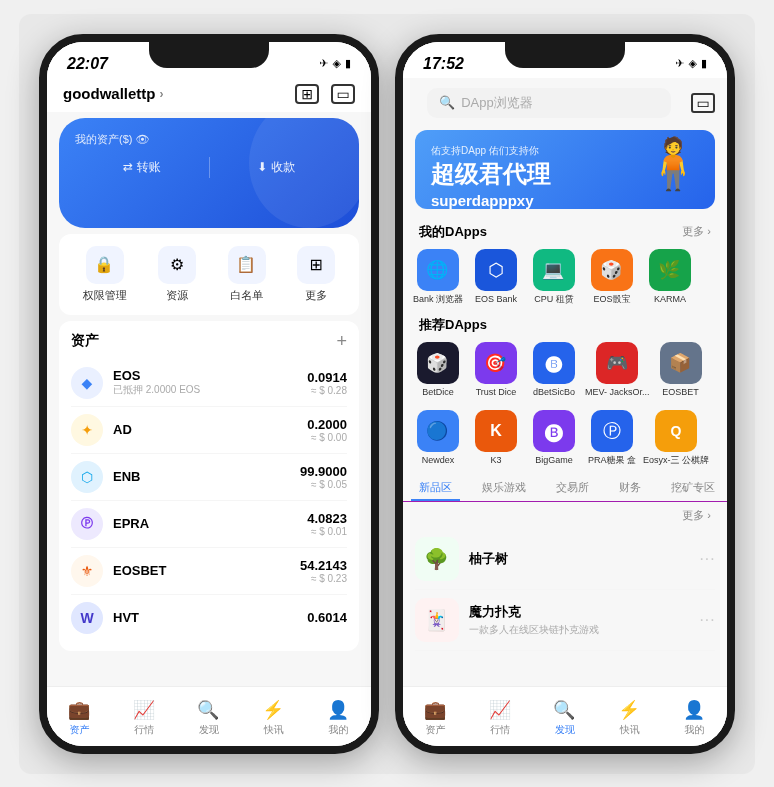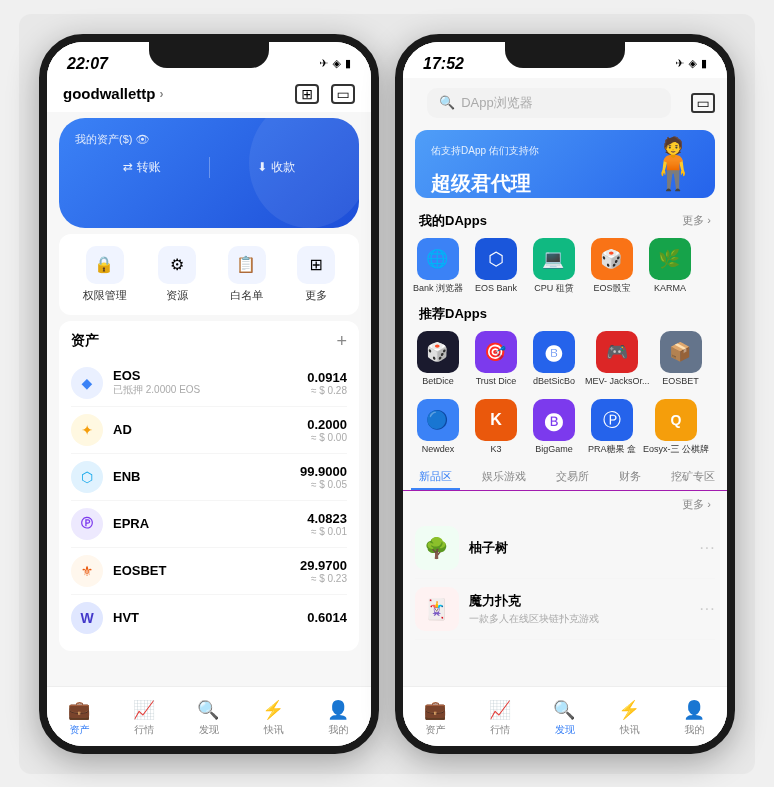--- a/index.html
+++ b/index.html
@@ -298,24 +298,24 @@
 
     
     .banner {
       margin: 6px 12px;
       background: linear-gradient(135deg, #4f9ef8, #2563eb);
       border-radius: 12px;
       padding: 14px 16px;
       color: #fff;
       position: relative;
       overflow: hidden;
-      height: 68px;
+      height: 79px;
     }
     .banner-sub { font-size: 10px; opacity: 0.85; }
-    .banner-title { font-size: 20px; font-weight: 700; margin-top: 12px; }
+    .banner-title { font-size: 24px; font-weight: 700; margin-top: 0; }
     .banner-char {
       position: absolute;
       right: 10px;
       top: 5px;
       font-size: 50px;
     }
 
     
     .section-header {
       display: flex;
@@ -535,21 +535,21 @@
             <div class="asset-usd">≈ $ 0.01</div>
           </div>
         </div>
 
         <div class="asset-row">
           <div class="asset-icon" style="background:#fff7ed; color:#ea580c;">⚜</div>
           <div class="asset-info">
             <div class="asset-name">EOSBET</div>
           </div>
           <div class="asset-value">
-            <div class="asset-amount">29.9700</div>
+            <div class="asset-amount">54.2143</div>
             <div class="asset-usd">≈ $ 0.23</div>
           </div>
         </div>
 
         <div class="asset-row">
           <div class="asset-icon" style="background:#e0e7ff; color:#4338ca; font-weight:700;">W</div>
           <div class="asset-info">
             <div class="asset-name">HVT</div>
           </div>
           <div class="asset-value">

